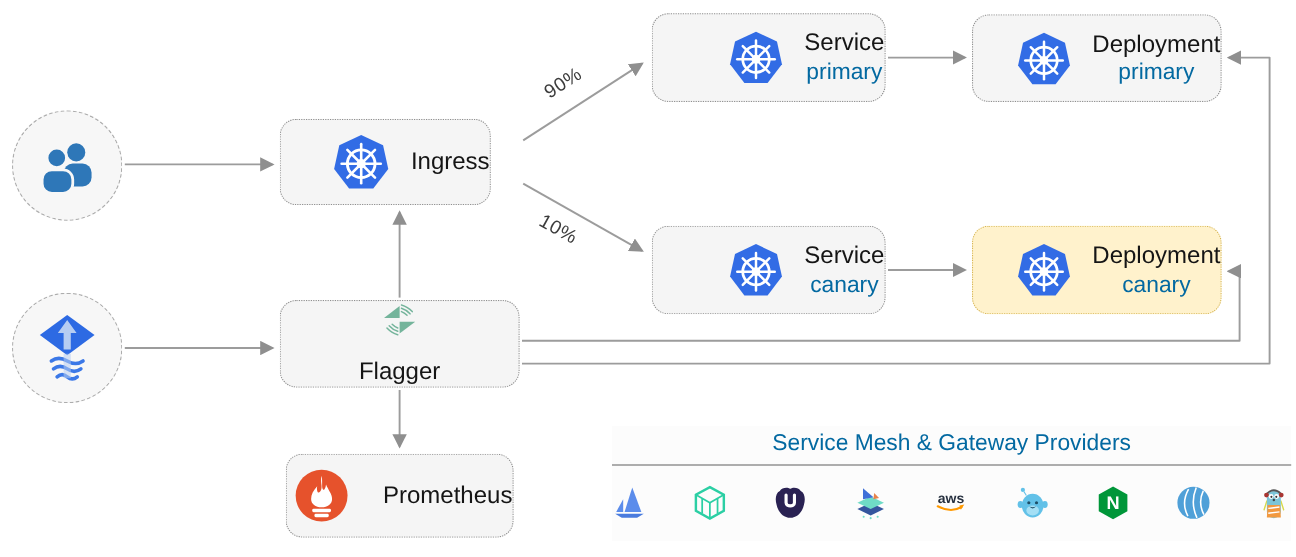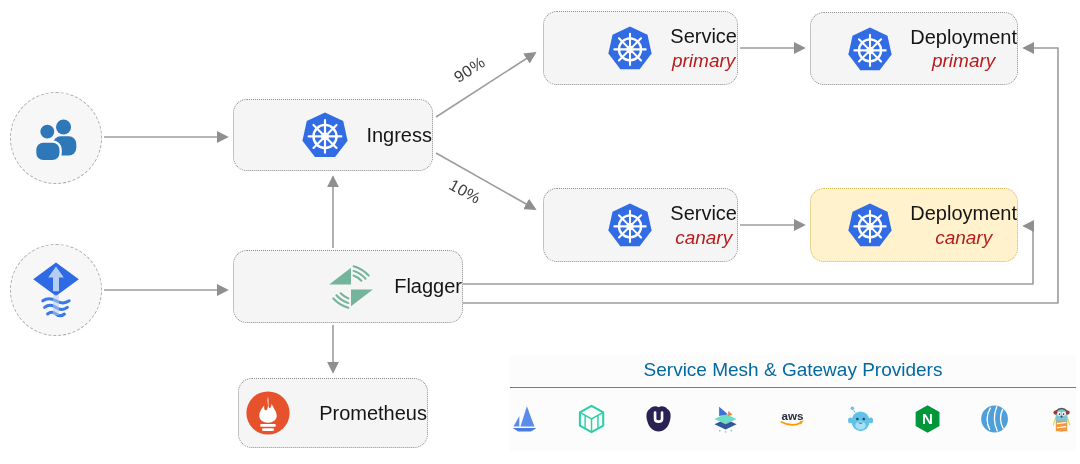--- a/index.html
+++ b/index.html
@@ -6,21 +6,21 @@
   html,body { background:#fff; font-family:"Liberation Sans", sans-serif; }
   .canvas { position:relative; width:1080px; height:464px; background:#fff; overflow:hidden; }
 
   .edges { position:absolute; left:0; top:0; width:1080px; height:464px; z-index:1; }
 
   .node { position:absolute; z-index:2; background:#f5f5f5; border:1.6px dotted #8f8f8f;
           border-radius:14px; display:flex; align-items:center; justify-content:flex-end; gap:17px; }
   .node.canary { background:#fff2cc; border-color:#d6b656; }
   .node-label { font-size:20px; color:#151515; }
   .node-text { text-align:center; line-height:1.22; }
-  .node-sub { font-size:19px; color:#b91c1c;font-style:italic; }
+  .node-sub { font-size:19px; color:#0369a1; }
 
   .circle-node { position:absolute; z-index:2; width:92px; height:92px; border-radius:50%;
                  background:#f7f7f7; border:1.6px dashed #adadad;
                  display:flex; align-items:center; justify-content:center; }
 
   .pct-label { position:absolute; z-index:3; font-size:16px; color:#3c3c3c; letter-spacing:.5px; }
   .pct-90 { left:453px; top:61px; transform:rotate(-33deg); }
   .pct-10 { left:448px; top:183px; transform:rotate(29deg); }
 
   .providers { position:absolute; z-index:2; left:510px; top:355px; width:566px; height:96px; background:#fcfcfc; }
@@ -92,28 +92,28 @@
       <path d="M50,11 L63,29 H55 V52 H45 V29 H37 Z" fill="#B6CDF2"></path>
       <g stroke="#3B78E7" stroke-width="5" fill="none" stroke-linecap="round">
         <path d="M28,68 Q38,61 50,68 T72,68"></path>
         <path d="M31,79 Q40,72 50,79 T69,79"></path>
         <path d="M36,90 Q43,84 50,90 T64,90"></path>
       </g>
       <rect x="45" y="58" width="10" height="34" fill="#B6CDF2" opacity="0.55"></rect>
     </svg>
   </div>
 
-  <div class="node" style="left:233px; top:99px; width:200px; height:72px;">
+  <div class="node" style="left:233px; top:99px; width:176px; height:72px;">
     <svg class="icon" width="48" height="48">
         <use href="#sym-k8s"></use>
       </svg>
     <div class="node-label">Ingress</div>
   </div>
 
-  <div class="node" style="left:233px; top:250px; width:230px; height:73px;">
+  <div class="node" style="left:233px; top:250px; width:200px; height:73px;flex-direction:column;">
     <svg class="icon" width="52" height="52" viewBox="0 0 100 100">
       <polygon points="8,45 50,13 50,45" fill="#74B49B"></polygon>
       <g stroke="#74B49B" stroke-width="4" fill="none" stroke-linecap="round">
         <path d="M55,10 Q72,15 84,28"></path>
         <path d="M55,19 Q68,23 78,34"></path>
         <path d="M55,28 Q63,31 70,38"></path>
       </g>
       <polygon points="92,55 50,87 50,55" fill="#74B49B"></polygon>
       <g stroke="#74B49B" stroke-width="4" fill="none" stroke-linecap="round">
         <path d="M45,90 Q28,85 16,72"></path>

